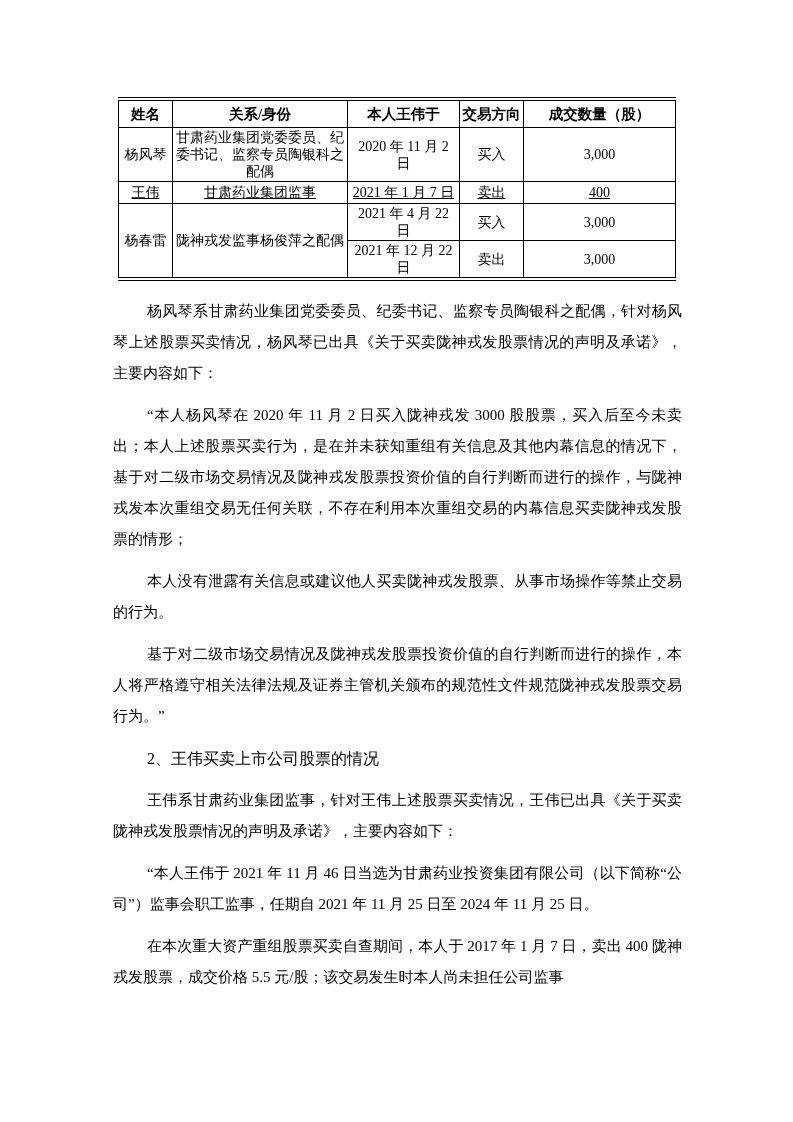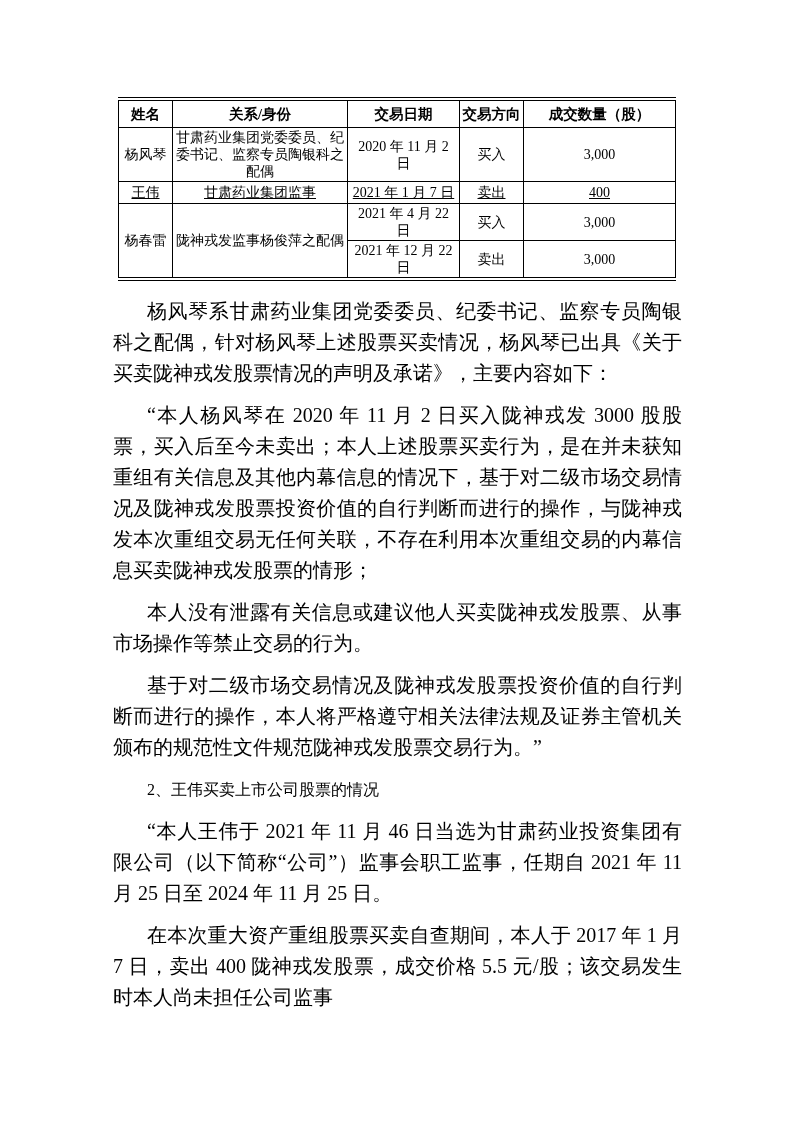--- a/index.html
+++ b/index.html
@@ -50,21 +50,21 @@
   table.trades tr.r1 td { height: 34px; }
   table.trades tr.r2 td { height: 19px; text-decoration: underline; }
   table.trades tr.r3 td { height: 20px; }
   table.trades tr.r4 td { height: 20px; }
   table.trades tr.r4 td,
   table.trades td.span2 {
     border-bottom: 4px double #000000;
   }
   .para {
     margin: 9px 0 11px 0;
-    font-size: 20px;
+    font-size: 15px;
     line-height: 31px;
     text-align: justify;
     text-indent: 34px;
     word-break: break-all;
   }
   .heading {
     margin: 0 0 11px 0;
     font-size: 16px;
     line-height: 31px;
     text-indent: 34px;
@@ -81,21 +81,21 @@
         <col style="width:54px">
         <col style="width:175px">
         <col style="width:112px">
         <col style="width:64px">
         <col style="width:152px">
       </colgroup>
       <thead>
         <tr>
           <th>姓名</th>
           <th>关系/身份</th>
-          <th>交易日期</th>
+          <th>本人王伟于</th>
           <th>交易方向</th>
           <th>成交数量（股）</th>
         </tr>
       </thead>
       <tbody>
         <tr class="r1">
           <td>杨风琴</td>
           <td>甘肃药业集团党委委员、纪委书记、监察专员陶银科之配偶</td>
           <td>2020 年 11 月 2 日</td>
           <td>买入</td>
@@ -121,17 +121,18 @@
           <td>3,000</td>
         </tr>
       </tbody>
     </table>
 
     <p class="para">杨风琴系甘肃药业集团党委委员、纪委书记、监察专员陶银科之配偶，针对杨风琴上述股票买卖情况，杨风琴已出具《关于买卖陇神戎发股票情况的声明及承诺》，主要内容如下：</p>
     <p class="para">“本人杨风琴在 2020 年 11 月 2 日买入陇神戎发 3000 股股票，买入后至今未卖出；本人上述股票买卖行为，是在并未获知重组有关信息及其他内幕信息的情况下，基于对二级市场交易情况及陇神戎发股票投资价值的自行判断而进行的操作，与陇神戎发本次重组交易无任何关联，不存在利用本次重组交易的内幕信息买卖陇神戎发股票的情形；</p>
     <p class="para">本人没有泄露有关信息或建议他人买卖陇神戎发股票、从事市场操作等禁止交易的行为。</p>
     <p class="para">基于对二级市场交易情况及陇神戎发股票投资价值的自行判断而进行的操作，本人将严格遵守相关法律法规及证券主管机关颁布的规范性文件规范陇神戎发股票交易行为。”</p>
     <p class="heading">2、王伟买卖上市公司股票的情况</p>
+    <p class="para">王伟系甘肃药业集团监事，针对王伟上述股票买卖情况，王伟已出具《关于买卖陇神戎发股票情况的声明及承诺》，主要内容如下：</p>
     <p class="para">“本人王伟于 2021 年 11 月 46 日当选为甘肃药业投资集团有限公司（以下简称“公司”）监事会职工监事，任期自 2021 年 11 月 25 日至 2024 年 11 月 25 日。</p>
     <p class="para">在本次重大资产重组股票买卖自查期间，本人于 2017 年 1 月 7 日，卖出 400 陇神戎发股票，成交价格 5.5 元/股；该交易发生时本人尚未担任公司监事</p>
 
   </div>
 </div>
 
 </body></html>

